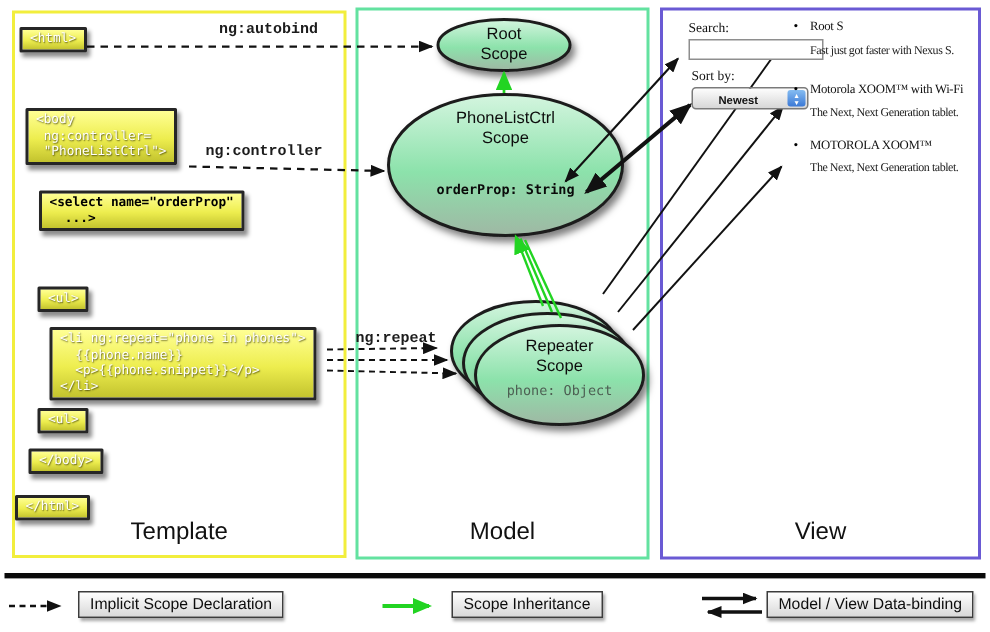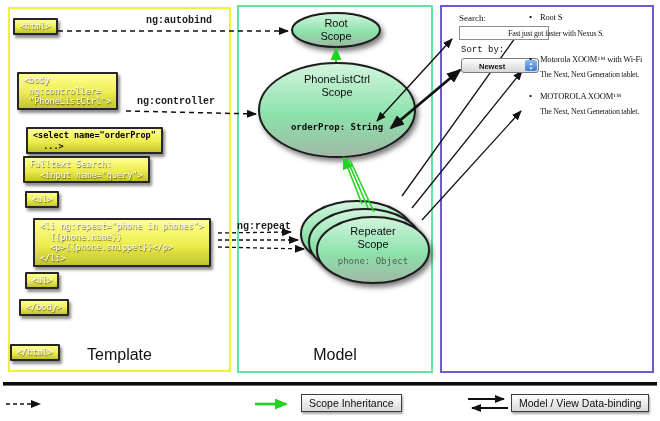--- a/index.html
+++ b/index.html
@@ -112,70 +112,70 @@
 
     <rect x="3" y="382" width="654" height="3.6" fill="#0a0a0a"></rect>
     <line x1="6" y1="404" x2="40" y2="404" stroke="#111" stroke-width="1.6" stroke-dasharray="4,3" marker-end="url(#mB)"></line>
     <line x1="255" y1="404" x2="286" y2="404" stroke="#22d422" stroke-width="2.6" marker-end="url(#mG)"></line>
     <line x1="468" y1="399" x2="504" y2="399" stroke="#111" stroke-width="2.2" marker-end="url(#mB)"></line>
     <line x1="508" y1="408" x2="472" y2="408" stroke="#111" stroke-width="2.2" marker-end="url(#mB)"></line>
   </svg>
 
   <div class="panel-title pt-template">Template</div>
   <div class="panel-title pt-model">Model</div>
+  <div class="panel-title pt-view">View</div>
 
   <div class="codebox" style="left:13px;top:18px;">&lt;html&gt;</div>
   <div class="codebox" style="left:17px;top:72px;">&lt;body
  ng:controller=
  "PhoneListCtrl"&gt;</div>
   <div class="codebox boldblack" style="left:26px;top:127px;">&lt;select name="orderProp"
   ...&gt;</div>
-  <div class="codebox" style="left:23px;top:156px;">Fulltext Search:
-  &lt;input name="query"&gt;</div>
   <div class="codebox" style="left:25px;top:191px;">&lt;ul&gt;</div>
   <div class="codebox" style="left:33px;top:218px;">&lt;li ng:repeat="phone in phones"&gt;
   {{phone.name}}
   &lt;p&gt;{{phone.snippet}}&lt;/p&gt;
 &lt;/li&gt;</div>
   <div class="codebox" style="left:25px;top:272px;">&lt;ul&gt;</div>
   <div class="codebox" style="left:19px;top:299px;">&lt;/body&gt;</div>
-  <div class="codebox" style="left:10px;top:344px;">&lt;/html&gt;</div>
+  <div class="codebox" style="left:10px;top:330px;">&lt;/html&gt;</div>
 
   <div class="nglabel" style="left:146px;top:15px;">ng:autobind</div>
   <div class="nglabel" style="left:137px;top:96px;">ng:controller</div>
   <div class="nglabel" style="left:237px;top:221px;">ng:repeat</div>
 
   <div class="scopetext" style="left:292px;top:17px;width:88px;">Root
 Scope</div>
   <div class="scopetext" style="left:277px;top:73px;width:120px;">PhoneListCtrl
 Scope</div>
   <div class="scopeprops orderprop" style="left:277px;top:122px;width:120px;">orderProp: String</div>
   <div class="scopetext" style="left:325px;top:225px;width:96px;">Repeater
 Scope</div>
   <div class="scopeprops" style="left:325px;top:256px;width:96px;">phone: Object</div>
 
   <div class="viewtext" style="left:459px;top:13px;">Search:</div>
   <input class="search-input" type="text" value="" style="">
-  <div class="viewtext" style="left:461px;top:45px;font-family:Liberation Mono, monospace;">Sort by:</div>
+  <div class="viewtext" style="left:461px;top:45px;">Sort by:</div>
   <div class="dropdown">
     <span>Newest</span>
     <span class="stepper">
         <span>▲</span>
         <span>▼</span>
       </span>
   </div>
 
   <span class="bullet" style="left:529px;top:12px;">•</span>
   <div class="viewtext item-name" style="left:540px;top:12px;">Root S</div>
-  <div class="viewtext item-desc" style="left:508px;top:29px;">Fast just got faster with Nexus S.</div>
+  <div class="viewtext item-desc" style="left:540px;top:29px;">Fast just got faster with Nexus S.</div>
 
   <span class="bullet" style="left:529px;top:54px;">•</span>
   <div class="viewtext item-name" style="left:540px;top:54px;">Motorola XOOM™ with Wi-Fi</div>
   <div class="viewtext item-desc" style="left:540px;top:70px;">The Next, Next Generation tablet.</div>
 
   <span class="bullet" style="left:529px;top:91px;">•</span>
   <div class="viewtext item-name" style="left:540px;top:91px;font-family:Liberation Serif, serif;">MOTOROLA XOOM™</div>
   <div class="viewtext item-desc" style="left:540px;top:107px;">The Next, Next Generation tablet.</div>
 
+  <div class="legendbox" style="left:52px;top:394px;">Implicit Scope Declaration</div>
   <div class="legendbox" style="left:511px;top:394px;">Model / View Data-binding</div>
   <div class="legendbox" style="left:301px;top:394px;">Scope Inheritance</div>
 
 </div>
 
 </body></html>

